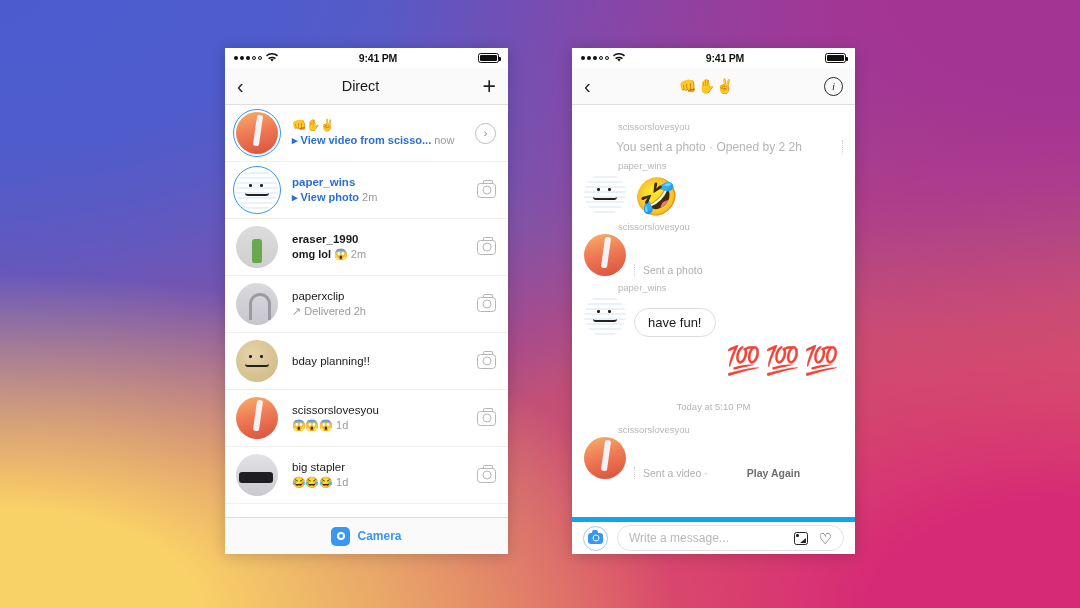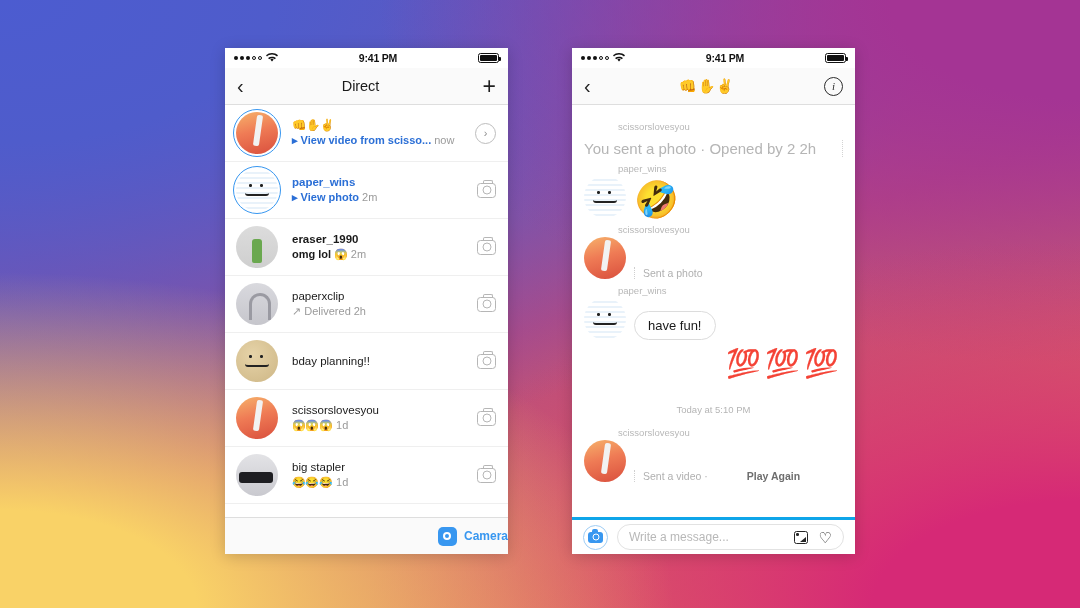--- a/index.html
+++ b/index.html
@@ -130,21 +130,21 @@
     width: 21px; height: 21px; border: 1.3px solid #bdbdbd; border-radius: 50%;
     display:flex; align-items:center; justify-content:center;
     font-size: 11px; color: #8e8e8e;
   }
 
   
   .camera-bar {
     height: 37px;
     background: #fafafa;
     border-top: 1px solid #dedede;
-    display: flex; align-items: center; justify-content: flex-end; gap: 7px;
+    display: flex; align-items: center; justify-content: center; gap: 7px;
   }
   .cam-sq {
     width: 19px; height: 19px; border-radius: 5px; background: #3897f0;
     display:flex; align-items:center; justify-content:center;
   }
   .cam-sq span { width: 8px; height: 8px; border-radius: 50%; border: 2px solid #fff; }
   .cam-label { font-size: 12px; color: #3897f0; font-weight: bold; }
 
   
   .convo {
@@ -156,38 +156,38 @@
   .msg-body { margin-left: 8px; }
   .sender { font-size: 9.5px; color: #b8b8b8; margin: 6px 0 2px 34px; }
   .sys-line {
     display: flex; align-items: center;
     font-size: 10.5px; color: #b0b0b0;
     padding-left: 8px;
     border-left: 1.5px dotted #cfcfcf;
   }
   .sys-line b { color: #6e6e6e; font-weight: bold; padding-left: 39px; }
   .right-line {
-    text-align: left; font-size: 15px; color: #b5b5b5;
+    text-align: center; font-size: 12px; color: #b5b5b5;
     padding-right: 8px; margin: 8px 0 2px 0;
     border-right: 1.5px dotted #d3d3d3;
   }
   .big-emoji { font-size: 36px; line-height: 1; }
   .bubble {
     border: 1px solid #dcdcdc; border-radius: 18px;
     padding: 6px 13px; font-size: 13px; color: #1a1a1a; background: #fff; text-align: right;
   }
   .hundreds {
     text-align: right; margin: 10px 0 0 0;
     font-size: 28px; letter-spacing: 4px; line-height: 1;
   }
   .daystamp { text-align: center; font-size: 9.5px; color: #b5b5b5; margin: 26px 0 12px 0; }
 
   
   .composer {
-    height: 37px; background: #fff; border-top: 3px solid #0ea5e9;
+    height: 37px; background: #fff; border-top: 5px solid #0ea5e9;
     display: flex; align-items: center; gap: 9px; padding: 0 11px;
   }
   .cam-circle {
     width: 25px; height: 25px; border-radius: 50%; border: 1.4px solid #9fcdf5;
     display:flex; align-items:center; justify-content:center; flex:none;
   }
   .cam-circle .body {
     width: 15px; height: 11px; border-radius: 3px; background: #3897f0; position: relative;
   }
   .cam-circle .body:before {

